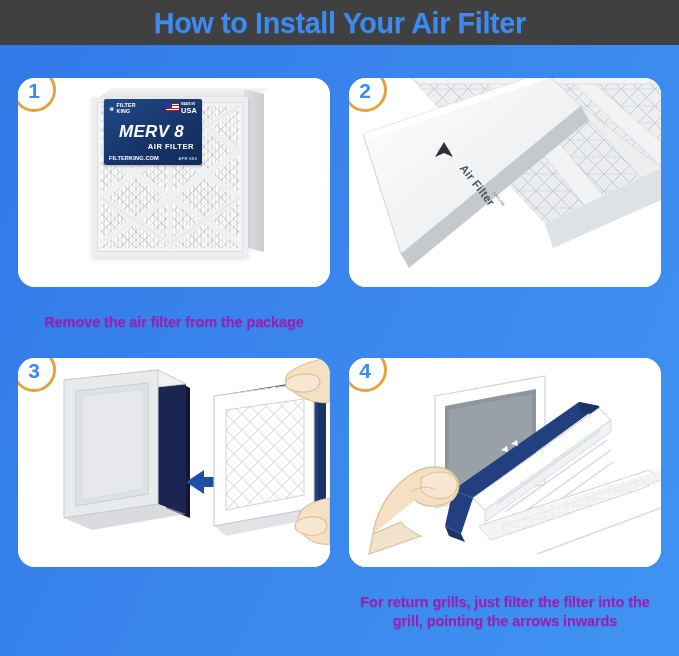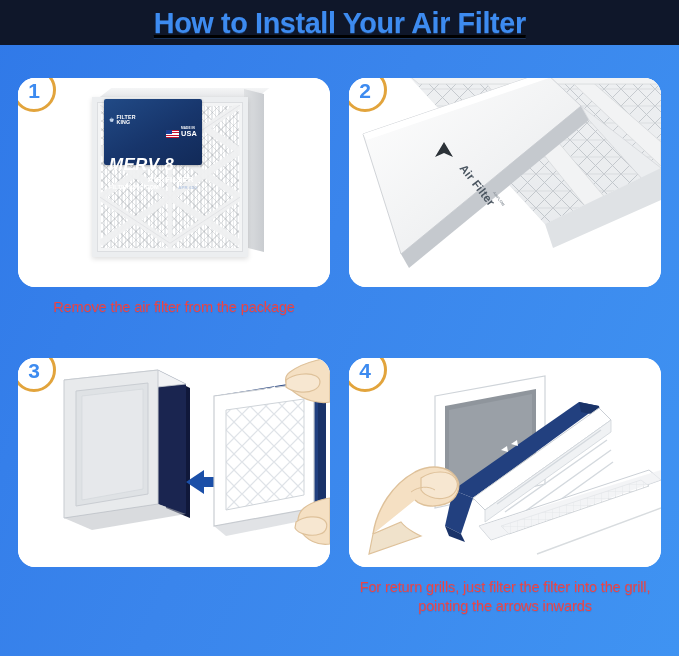--- a/index.html
+++ b/index.html
@@ -9,22 +9,22 @@
     overflow: hidden;
   }
   body {
     background: linear-gradient(115deg, #3079e8 0%, #3a85ec 45%, #3f93f2 100%);
     position: relative;
   }
 
   
   .header-band {
     position: absolute; left: 0; top: 0; width: 679px; height: 45px;
-    background: #0f172a;
-    display: flex; align-items: center; justify-content: center; text-decoration: underline;
+    background: #404040;
+    display: flex; align-items: center; justify-content: center;
   }
   .header-title {
     font-size: 30px; font-weight: 700; color: #3d8bf0;
     letter-spacing: -0.4px; white-space: nowrap;
     transform: scaleX(0.96); transform-origin: center;
     text-shadow: 0 1px 0 rgba(61,139,240,0.25);
   }
 
   
   .grid {
@@ -54,25 +54,25 @@
     width: 44px; height: 44px; border-radius: 50%;
     background: #ffffff;
     border: 3px solid #e5a councils;
     border: 3px solid #e2a43c;
     display: flex; align-items: center; justify-content: center;
     font-size: 21px; font-weight: 700; color: #3d8bf0;
     z-index: 40; line-height: 1;
   }
 
   .caption {
-    margin-top: 11px;
+    margin-top: 26px;
     text-align: center;
-    color: #ef4444;
+    color: #a21caf;
     font-size: 14.6px;
-    font-weight: 400;
+    font-weight: 700;
     line-height: 1.33;
     letter-spacing: -0.15px;
     text-shadow: 0 1px 1px rgba(0,0,0,0.10);
     padding: 0 6px;
   }
 
   
   .p1-stage { position: absolute; inset: 0; background:#fff; }
   .filter-box {
     position: absolute; left: 74px; top: 11px;
@@ -118,31 +118,31 @@
     box-shadow: 0 1px 3px rgba(0,0,0,0.3);
     z-index: 10;
     color:#fff;
     padding: 4px 5px;
     display:flex; flex-direction:column;
   }
   .lbl-top { display:flex; align-items:center; justify-content:space-between; gap:3px; }
   .lbl-brand { display:flex; align-items:center; gap:2px; }
   .lbl-brand-mark { font-size:6px; line-height:1; color:#cfe0f5; }
   .lbl-brand-txt { font-size:5.3px; font-weight:700; line-height:1.08; letter-spacing:.2px; }
-  .lbl-usa { display:flex; align-items:flex-end; gap:2px;margin-top:24px; }
+  .lbl-usa { display:flex; align-items:flex-start; gap:2px; }
   .flag {
     width:13px; height:8px; border-radius:1px; position:relative; overflow:hidden;
     background: repeating-linear-gradient(180deg,#c8102e 0 1.15px,#fff 1.15px 2.3px);
   }
   .flag::after{ content:""; position:absolute; left:0; top:0; width:6px; height:4.4px; background:#1c3f94; }
   .lbl-usa-txt { display:flex; flex-direction:column; line-height:1; }
   .lbl-usa-small { font-size:3.1px; font-weight:700; letter-spacing:.1px; }
   .lbl-usa-big { font-size:7.4px; font-weight:700; letter-spacing:.1px; }
   .lbl-merv {
-    margin-top:18px; text-align:left; font-size:17px; font-weight:800;
+    margin-top:9px; text-align:center; font-size:17px; font-weight:800;
     font-style: italic; letter-spacing:.3px; line-height:1;
     padding-right:3px;
   }
   .lbl-af { text-align:right; font-size:7.6px; font-weight:700; letter-spacing:.5px; padding-right:3px; margin-top:2px; }
   .lbl-bottom { margin-top:auto; display:flex; align-items:flex-end; justify-content:space-between; }
   .lbl-site { font-size:5.7px; font-weight:700; letter-spacing:.1px; }
   .lbl-apr { font-size:4.3px; font-weight:700; color:#b9c9e2; letter-spacing:.2px; }
 
   
   .p2-stage { position:absolute; inset:0; background:#fff; overflow:hidden; }

